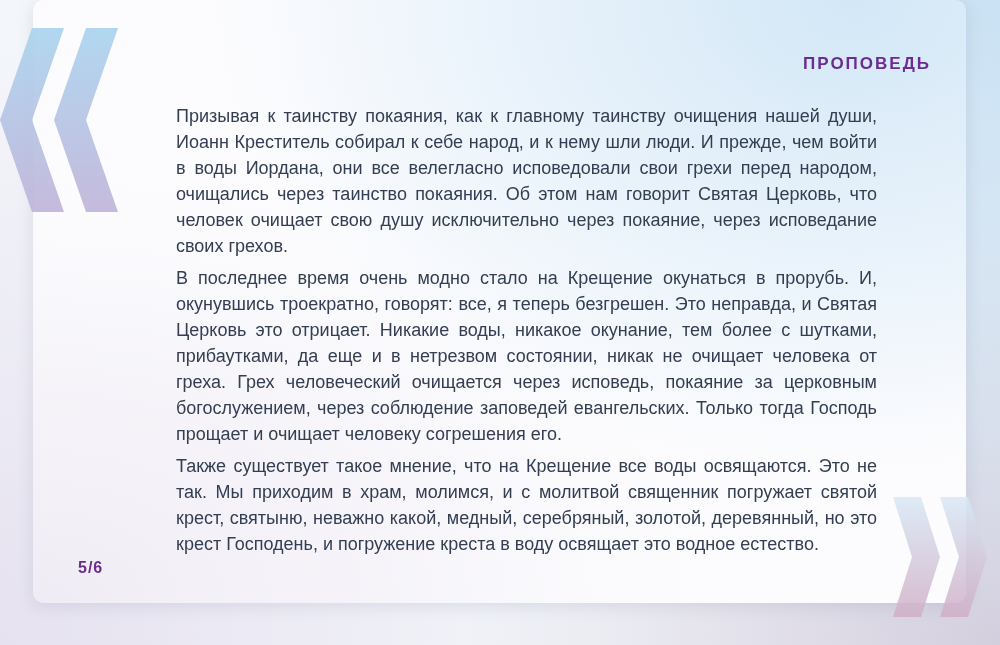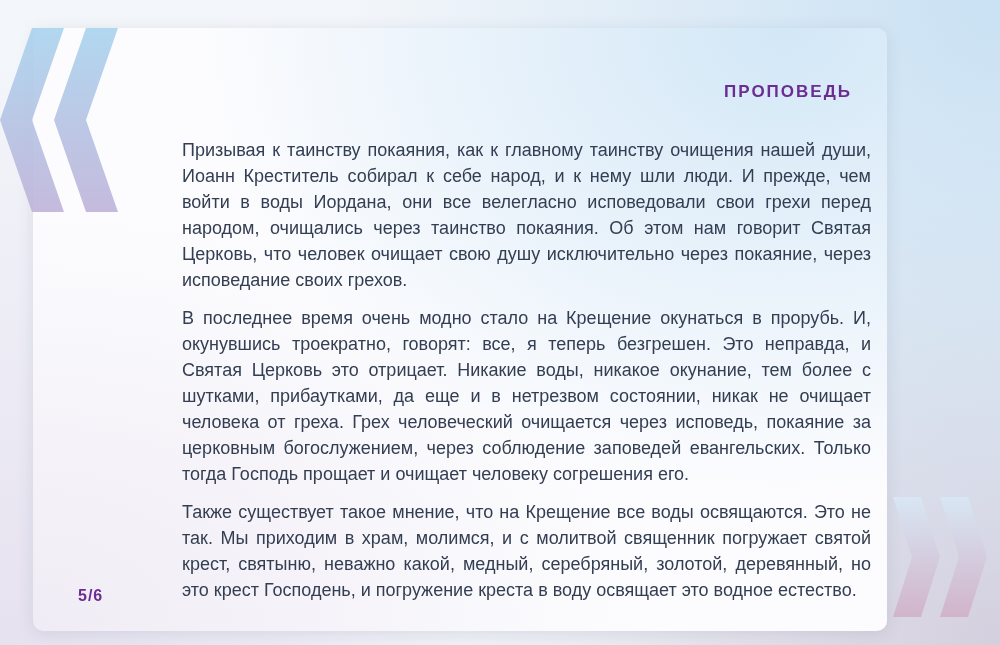--- a/index.html
+++ b/index.html
@@ -9,22 +9,22 @@
     overflow:hidden;
     font-family:"Liberation Sans", sans-serif;
     background:
       radial-gradient(circle at 100% 0%, rgba(199,224,243,.95), rgba(199,224,243,0) 55%),
       radial-gradient(circle at 100% 100%, rgba(209,202,218,.9), rgba(209,202,218,0) 45%),
       radial-gradient(circle at 0% 100%, rgba(228,222,238,.85), rgba(228,222,238,0) 50%),
       #f3f6fa;
   }
   .card{
     position:absolute;
-    left:33px; top:28px;
-    width:854px; height:603px;
+    left:33px; top:0;
+    width:933px; height:603px;
     border-radius:10px;
     background:
       radial-gradient(ellipse at 88% 0%, rgba(206,229,246,.9), rgba(206,229,246,0) 55%),
       radial-gradient(ellipse at 0% 100%, rgba(233,227,240,.65), rgba(233,227,240,0) 50%),
       #fcfcfe;
     box-shadow:0 3px 16px rgba(110,120,150,.18);
   }
   .header{
     position:absolute;
     top:54px; right:35px;
@@ -35,21 +35,21 @@
   }
   .body-text{
     position:absolute;
     left:137px; top:97px;
     width:713px;
     font-size:18px;
     line-height:26px;
     text-align:justify;
     color:#333e52;
   }
-  .body-text p{margin:12px; padding:0;}
+  .body-text p{margin:6px; padding:0;}
   .pagenum{
     position:absolute;
     left:45px; bottom:26px;
     font-size:16px;
     font-weight:bold;
     letter-spacing:1px;
     color:#6b2d92;
   }
   .chev-left{
     position:absolute;

